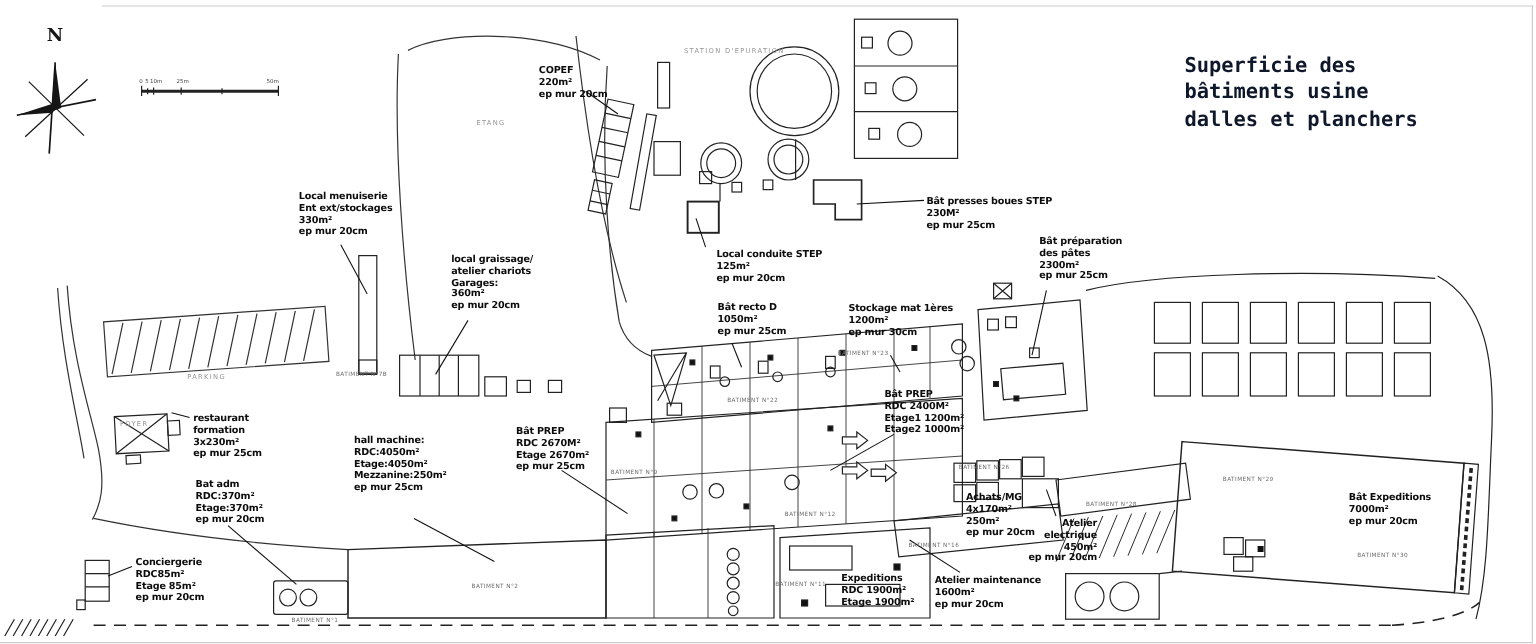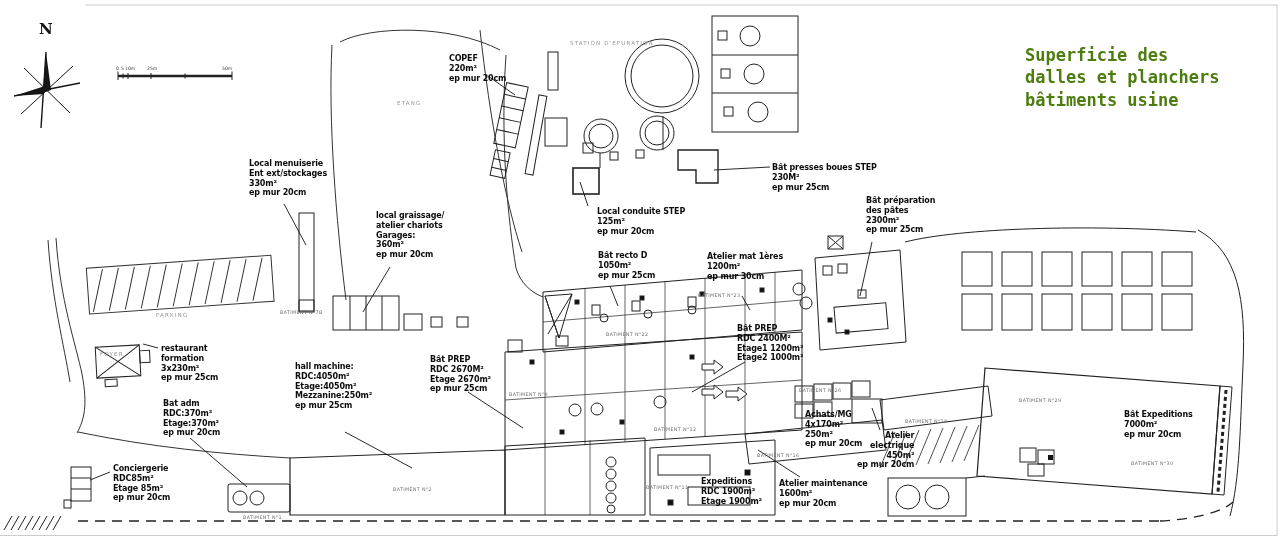--- a/index.html
+++ b/index.html
@@ -5,22 +5,22 @@
   html,body{margin:0;padding:0;background:#fff;}
   .stage{position:relative;width:1280px;height:537px;background:#fff;overflow:hidden;
          font-family:"DejaVu Sans",sans-serif;}
   .plan-svg{position:absolute;left:0;top:0;width:1280px;height:537px;}
   .labels-layer{position:absolute;left:0;top:0;width:1280px;height:537px;pointer-events:none;}
   .annotation{position:absolute;font-weight:700;font-size:8px;line-height:1.22;
               letter-spacing:-0.15px;color:#0c0c0c;white-space:nowrap;}
   .site-label{position:absolute;font-size:5.6px;color:#979797;letter-spacing:1.1px;white-space:nowrap;}
   .bnum{position:absolute;font-size:4.8px;color:#6d6d6d;letter-spacing:0.35px;white-space:nowrap;}
   .scale-label{position:absolute;font-size:4.6px;color:#444;white-space:nowrap;}
-  .drawing-title{position:absolute;left:1025px;top:44px;font-family:"DejaVu Sans Mono",monospace;
-                 font-weight:700;font-size:17px;line-height:1.32;color:#4d7c0f;white-space:nowrap;}
+  .drawing-title{position:absolute;left:987px;top:44px;font-family:"DejaVu Sans Mono",monospace;
+                 font-weight:700;font-size:17px;line-height:1.32;color:#0f172a;white-space:nowrap;}
   .compass-n{position:absolute;left:39px;top:20px;font-family:"DejaVu Serif",serif;
              font-weight:700;font-size:15px;color:#151515;}
 </style>
 </head>
 <body>
 
 <div class="stage">
 
   <svg class="plan-svg" viewBox="0 0 1280 537">
 
@@ -281,22 +281,22 @@
         <path d="M110,472 L90,480"></path>
         <path d="M880,430 L872,408"></path>
       <path d="M800,477 L758,450"></path>
     </g>
   </svg>
 
   <div class="labels-layer">
     <div class="compass-n">N</div>
     <div class="drawing-title">
       <div>Superficie des</div>
+      <div>bâtiments usine</div>
       <div>dalles et planchers</div>
-      <div>bâtiments usine</div>
     </div>
 
   <div class="annotation" style="left: 449px; top: 54px;">
         <div>COPEF</div>
         <div>220m²</div>
         <div>ep mur 20cm</div>
       </div>
       <div class="annotation" style="left: 772px; top: 163px;">
         <div>Bât presses boues STEP</div>
         <div>230M²</div>
@@ -325,21 +325,21 @@
         <div>Local conduite STEP</div>
         <div>125m²</div>
         <div>ep mur 20cm</div>
       </div>
       <div class="annotation" style="left: 598px; top: 251px;">
         <div>Bât recto D</div>
         <div>1050m²</div>
         <div>ep mur 25cm</div>
       </div>
       <div class="annotation" style="left: 707px; top: 252px;">
-        <div>Atelier mat 1ères</div>
+        <div>Stockage mat 1ères</div>
         <div>1200m²</div>
         <div>ep mur 30cm</div>
       </div>
       <div class="annotation" style="left: 161px; top: 344px;">
         <div>restaurant</div>
         <div>formation</div>
         <div>3x230m²</div>
         <div>ep mur 25cm</div>
       </div>
       <div class="annotation" style="left: 295px; top: 362px;">

